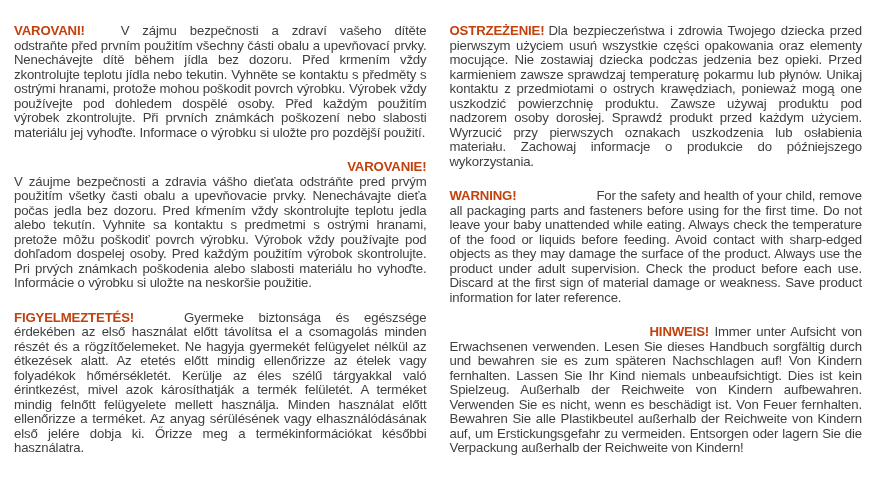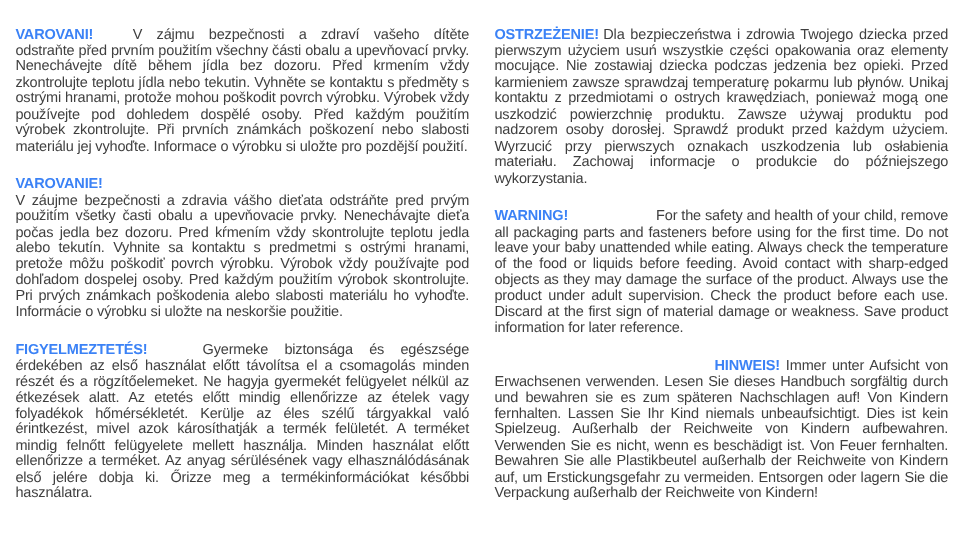--- a/index.html
+++ b/index.html
@@ -26,26 +26,26 @@
     flex: 1 1 0;
     min-width: 0;
   }
   .block {
     margin: 0 0 20px 0;
     text-align: justify;
     text-justify: inter-word;
   }
   .block strong {
     font-weight: bold;
-    color: #3b82f6;
+    color: #c2410c;
   }
   
   .head-own-line strong {
     display: block;
-    text-align: left;
+    text-align: right;
   }
   
   .gap {
     display: inline-block;
     height: 1px;
     vertical-align: baseline;
   }
   .gap-cs { width: 36px; }
   .gap-en { width: 80px; }
   .gap-hu { width: 50px; }

